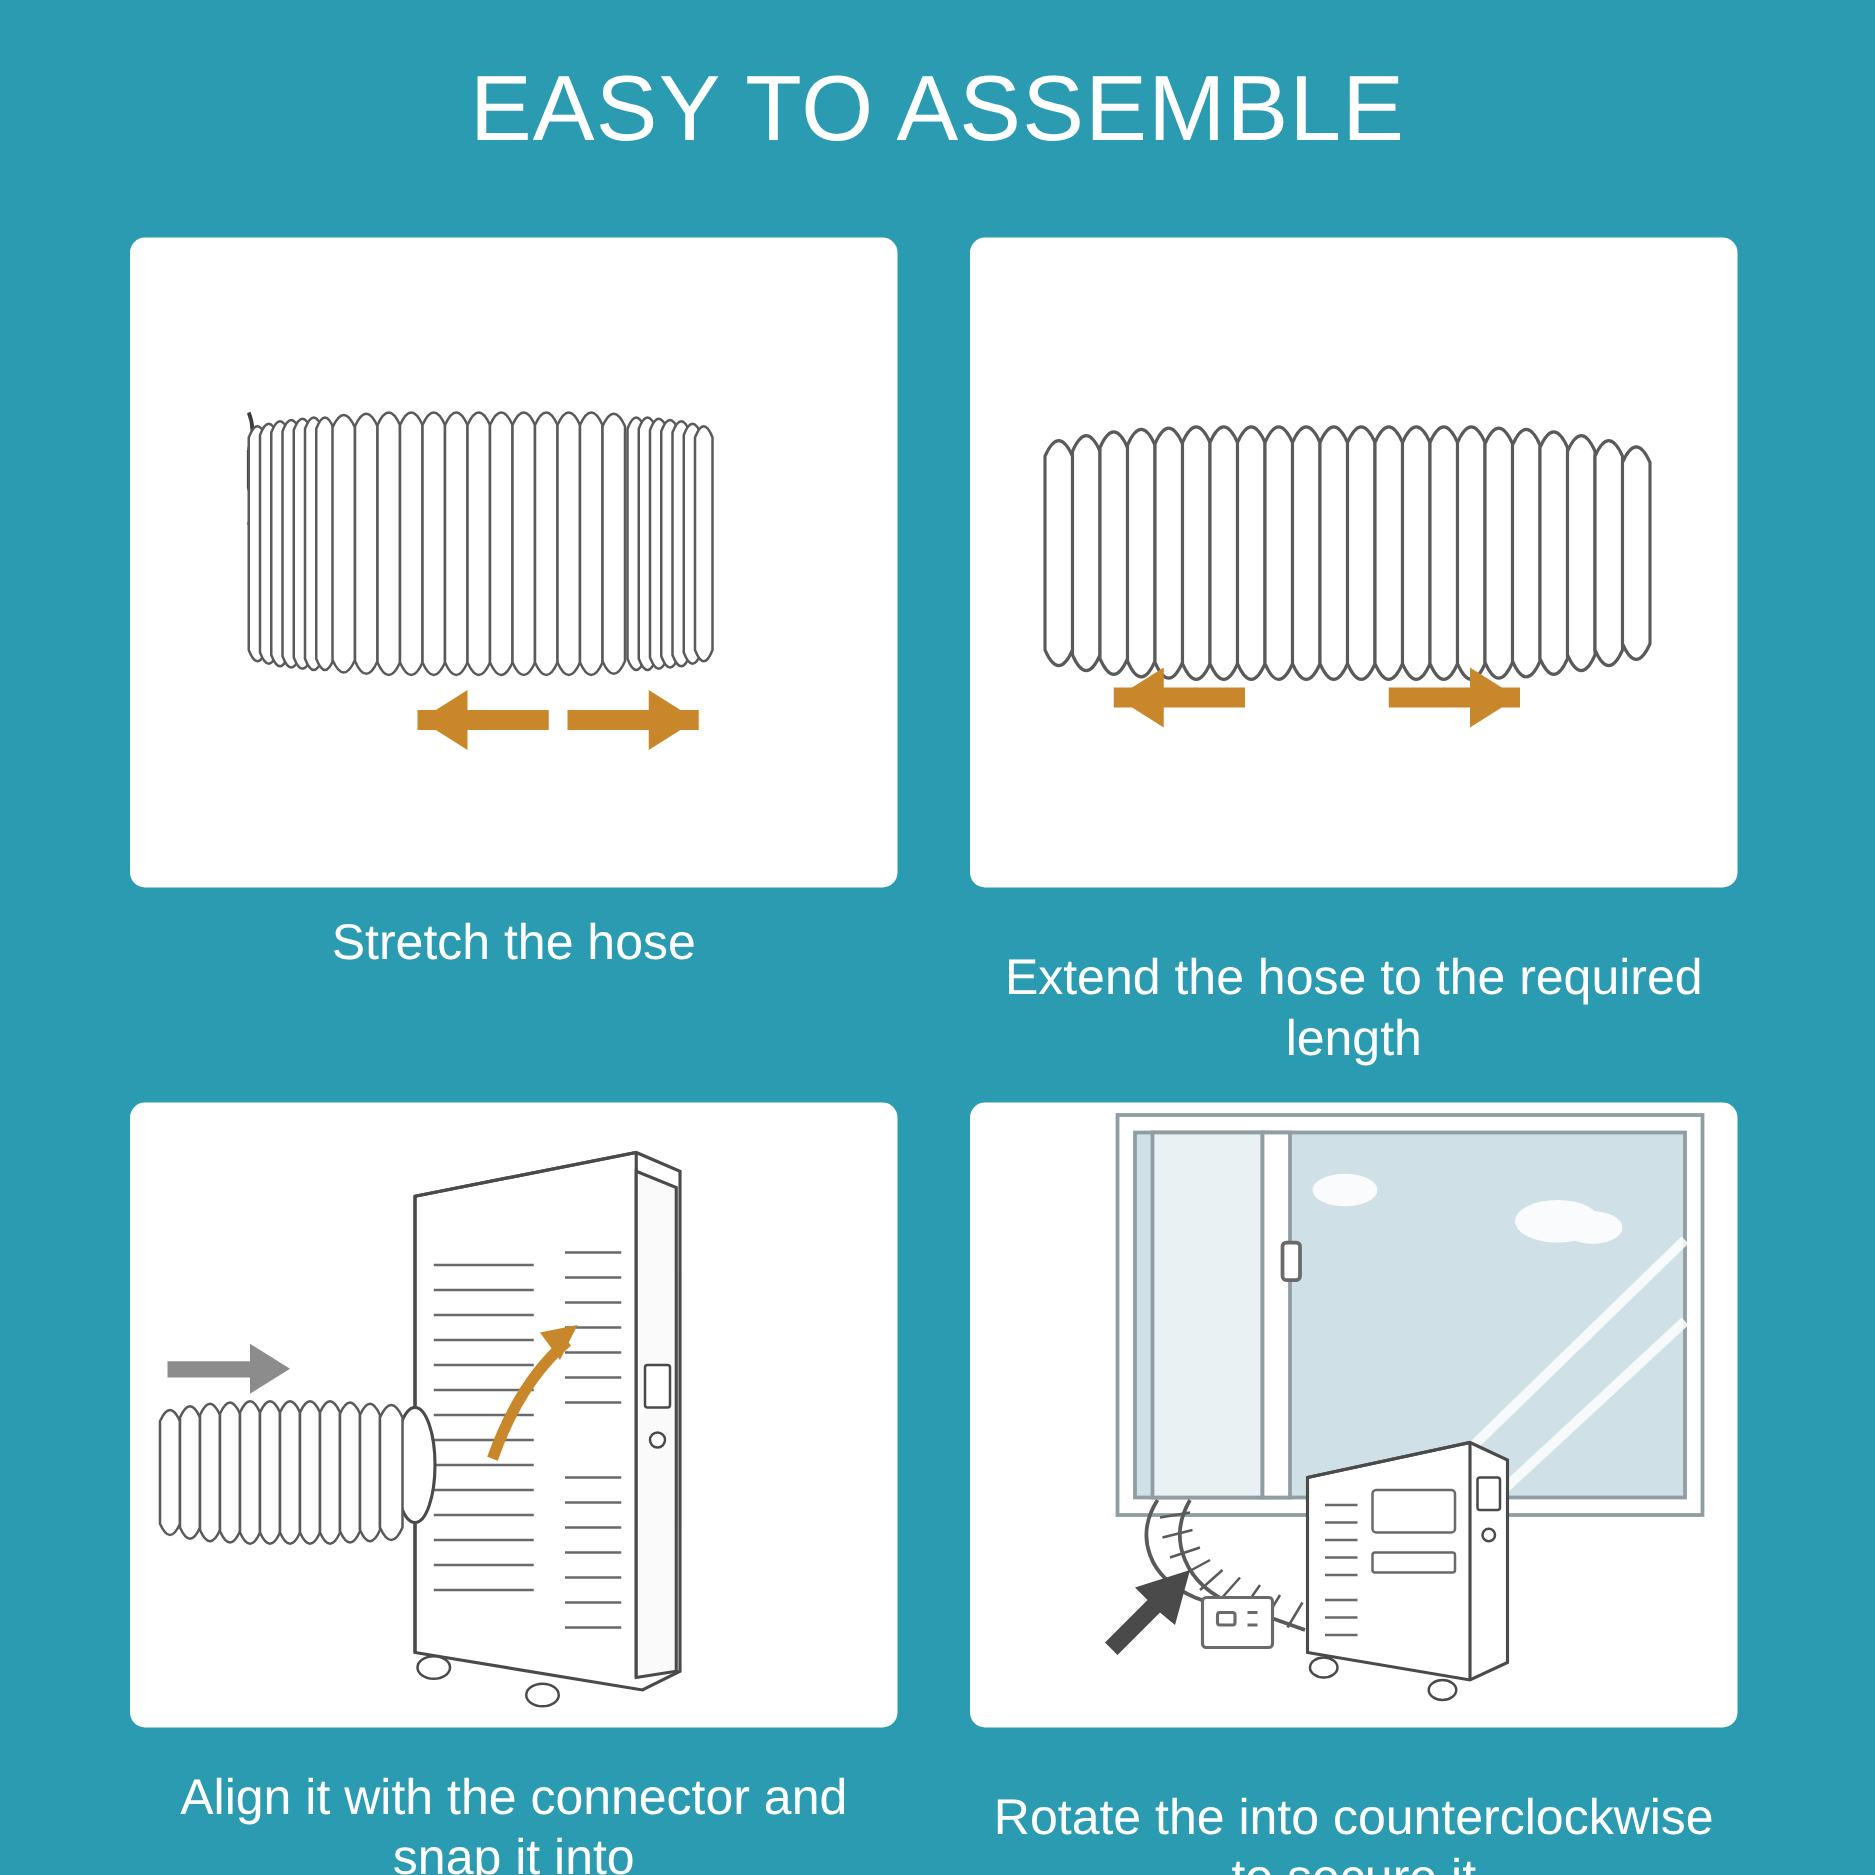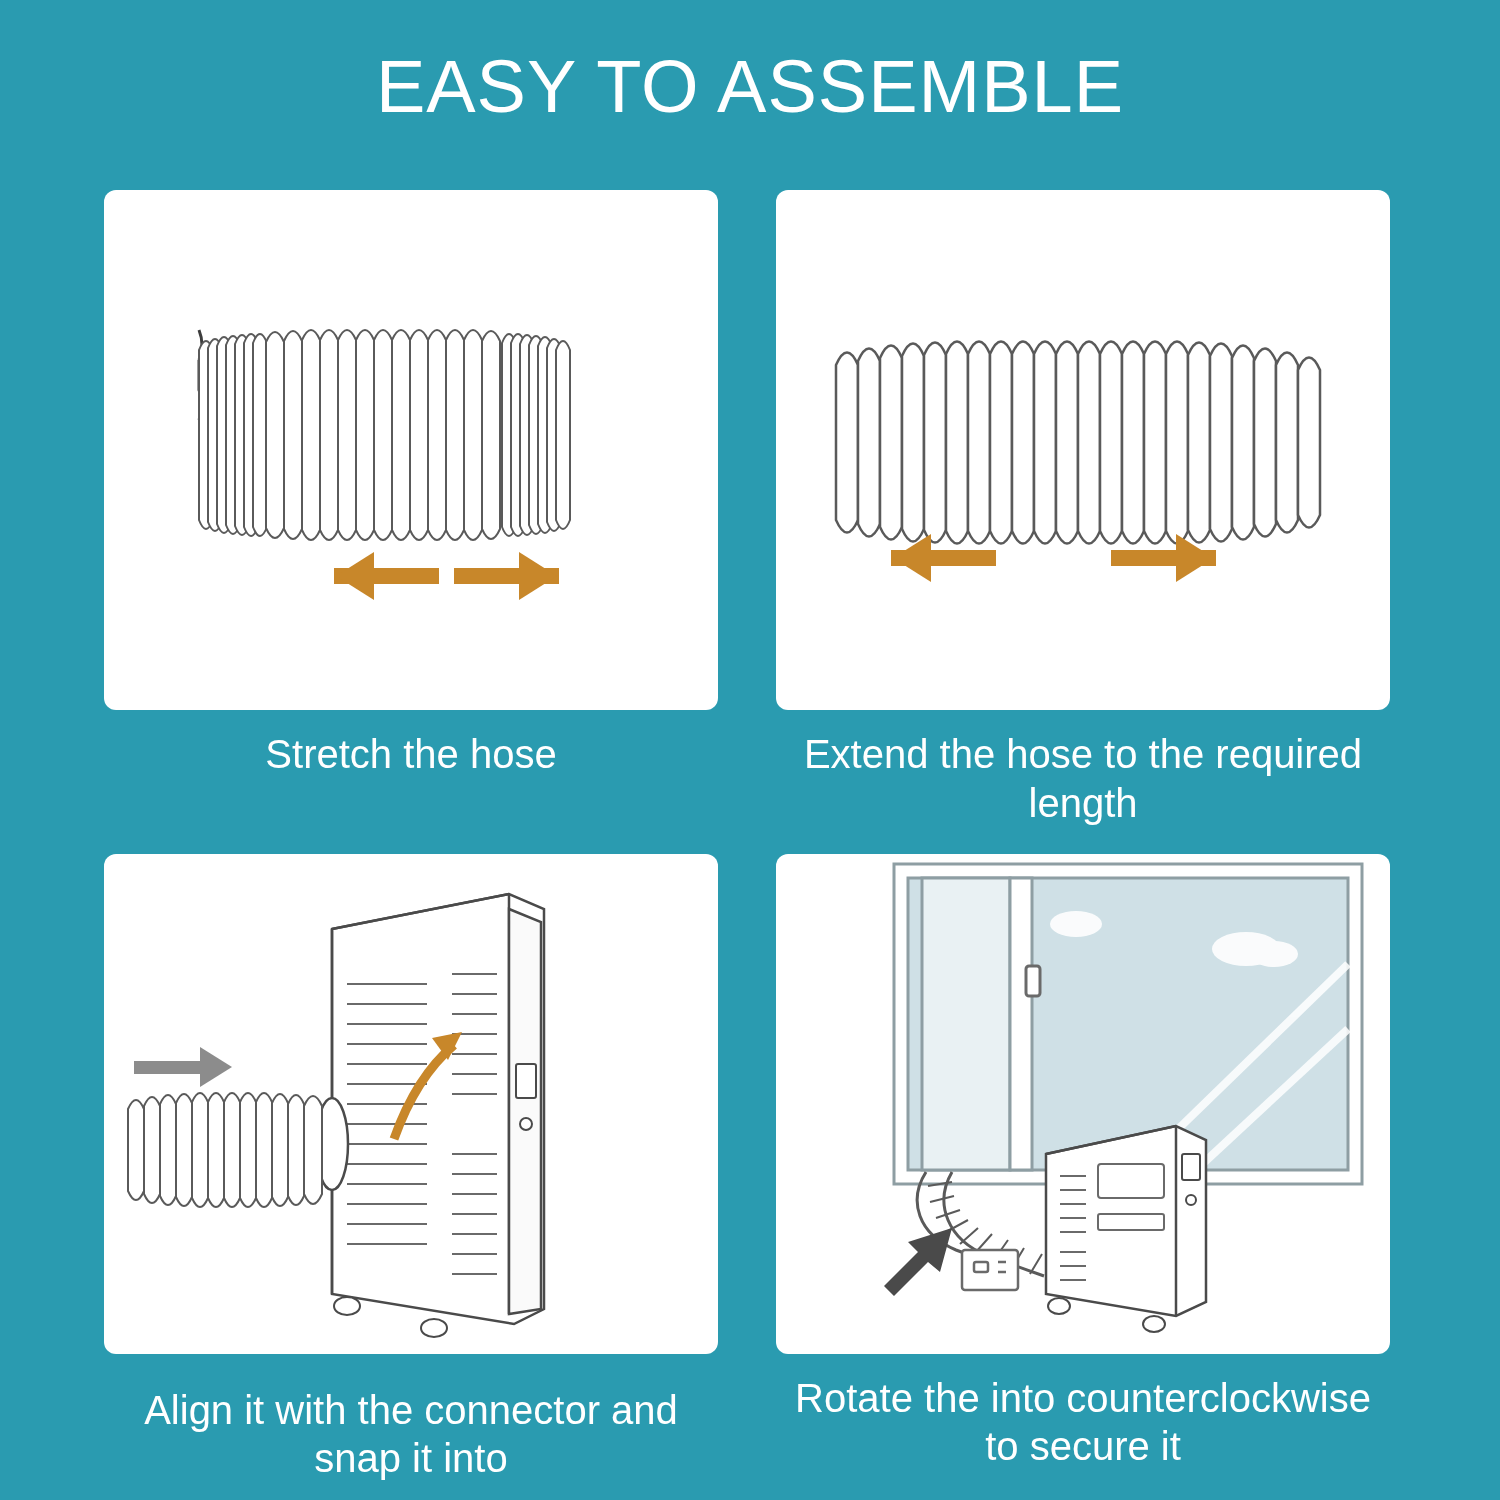--- a/index.html
+++ b/index.html
@@ -38,21 +38,21 @@
     flex-wrap: wrap;
   }
   .cell {
     width: 50%;
     box-sizing: border-box;
     display: flex;
     flex-direction: column;
     align-items: center;
   }
   .cell.left { padding-left: 96px; padding-right: 24px; }
-  .cell.right { padding-left: 24px; padding-right: 108px; }
+  .cell.right { padding-left: 24px; padding-right: 108px; gap: 28px; }
   .panel {
     background: #ffffff;
     border-radius: 12px;
     width: 614px;
     height: 520px;
     position: relative;
     overflow: hidden;
   }
   .caption {
     color: #ffffff;

